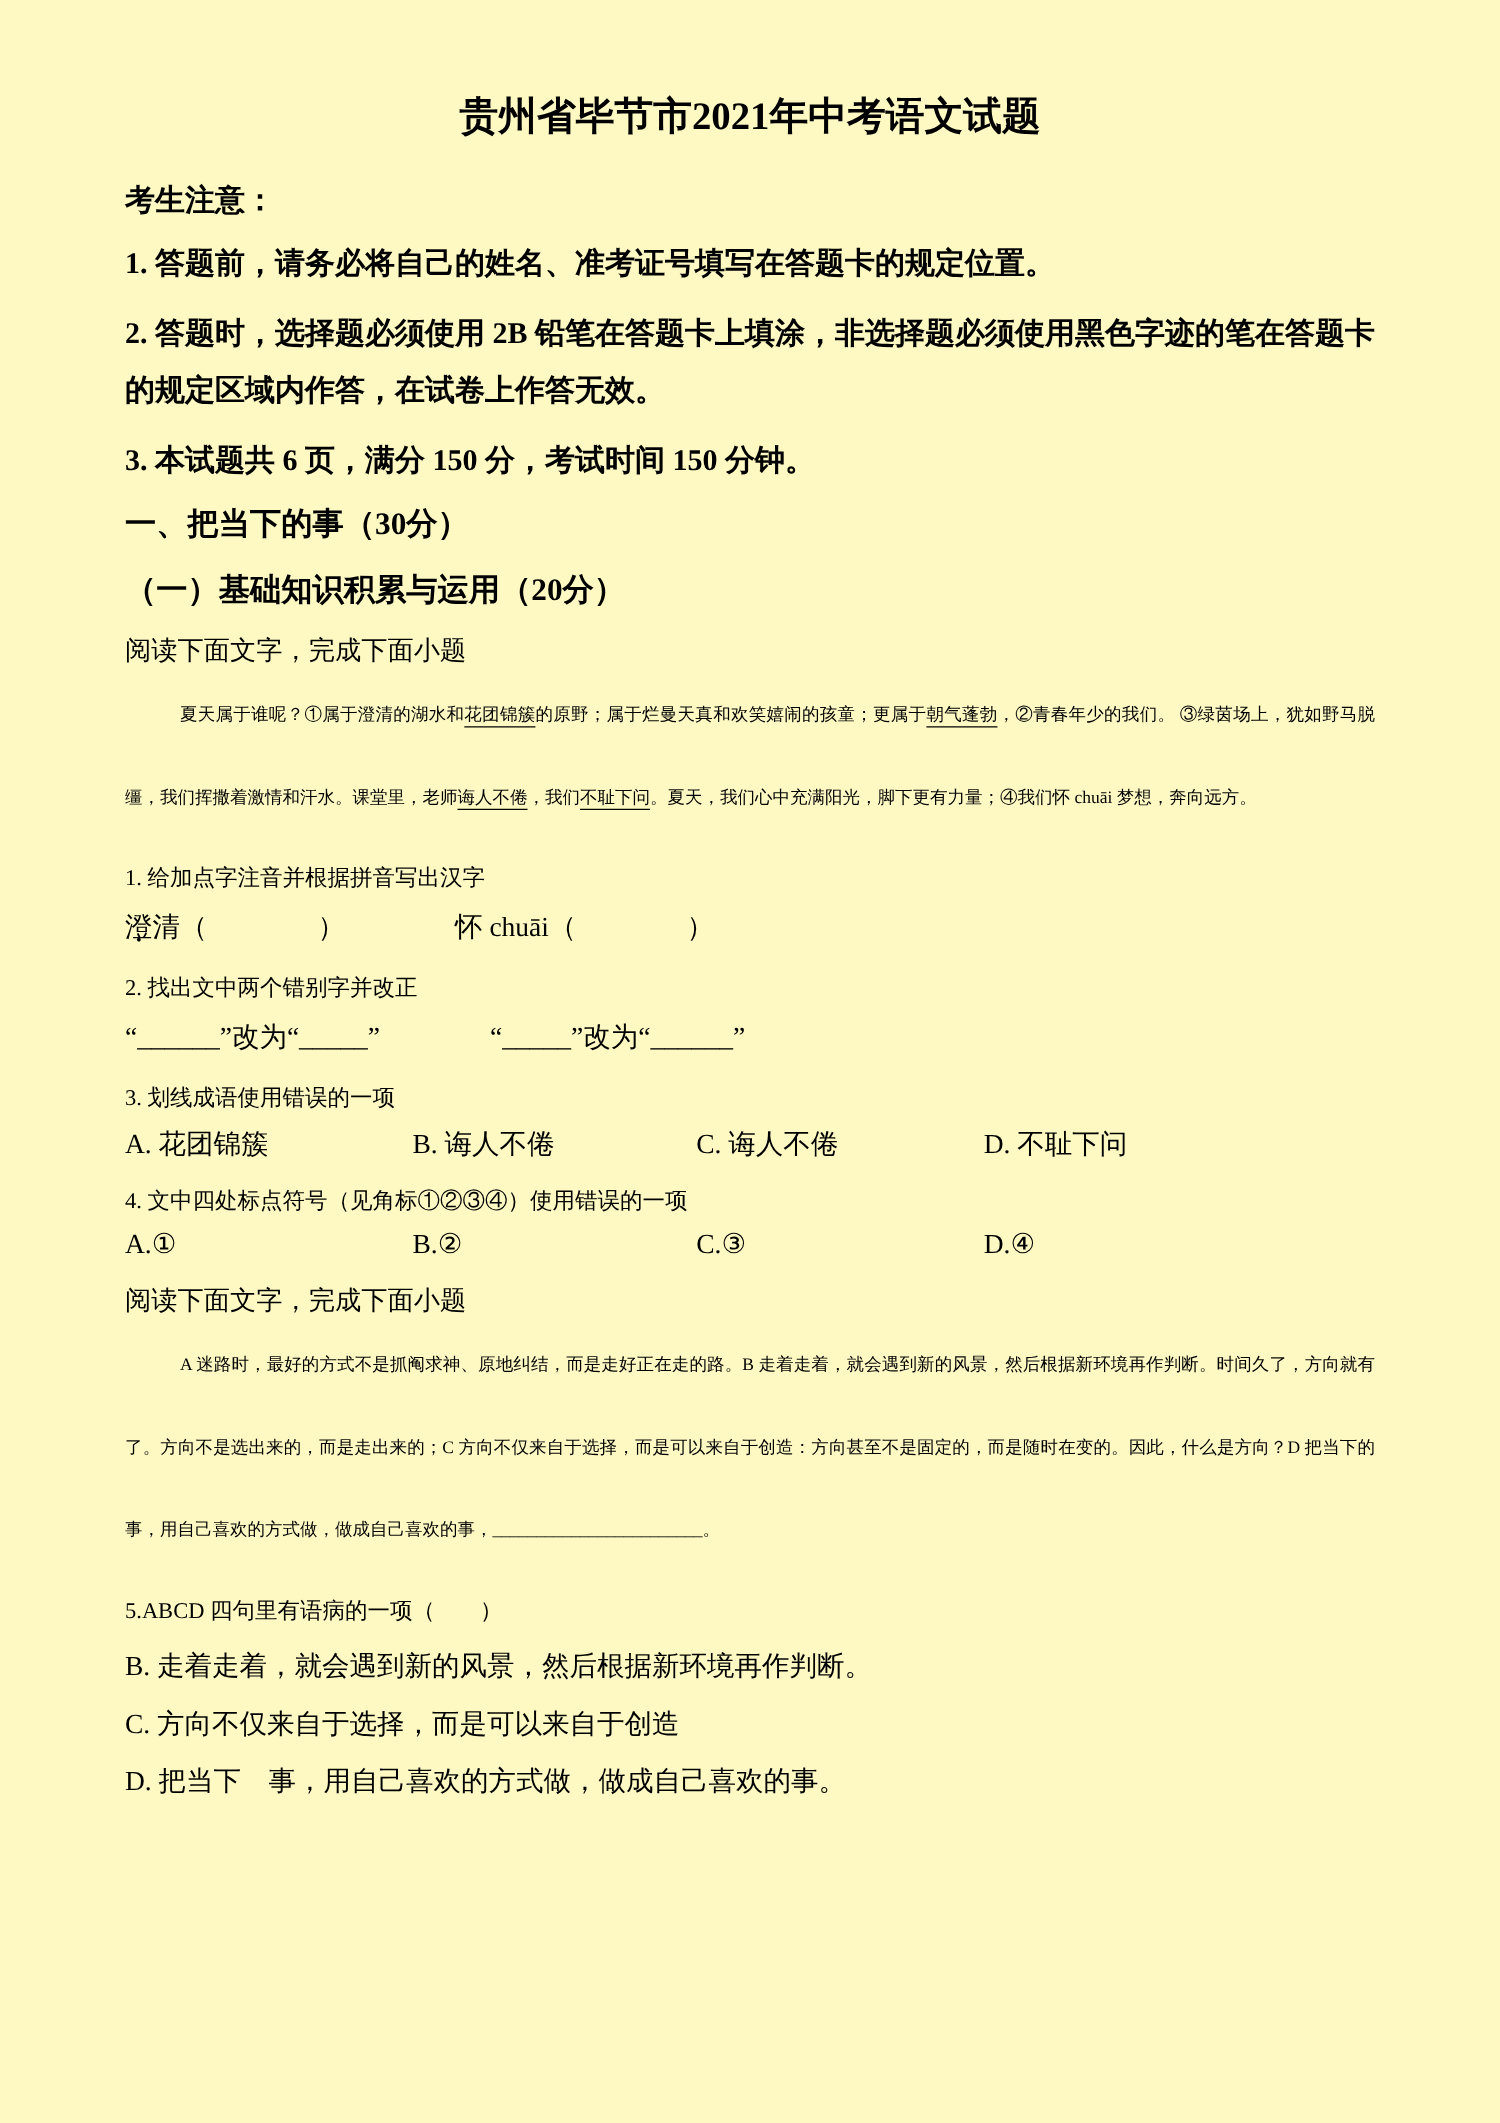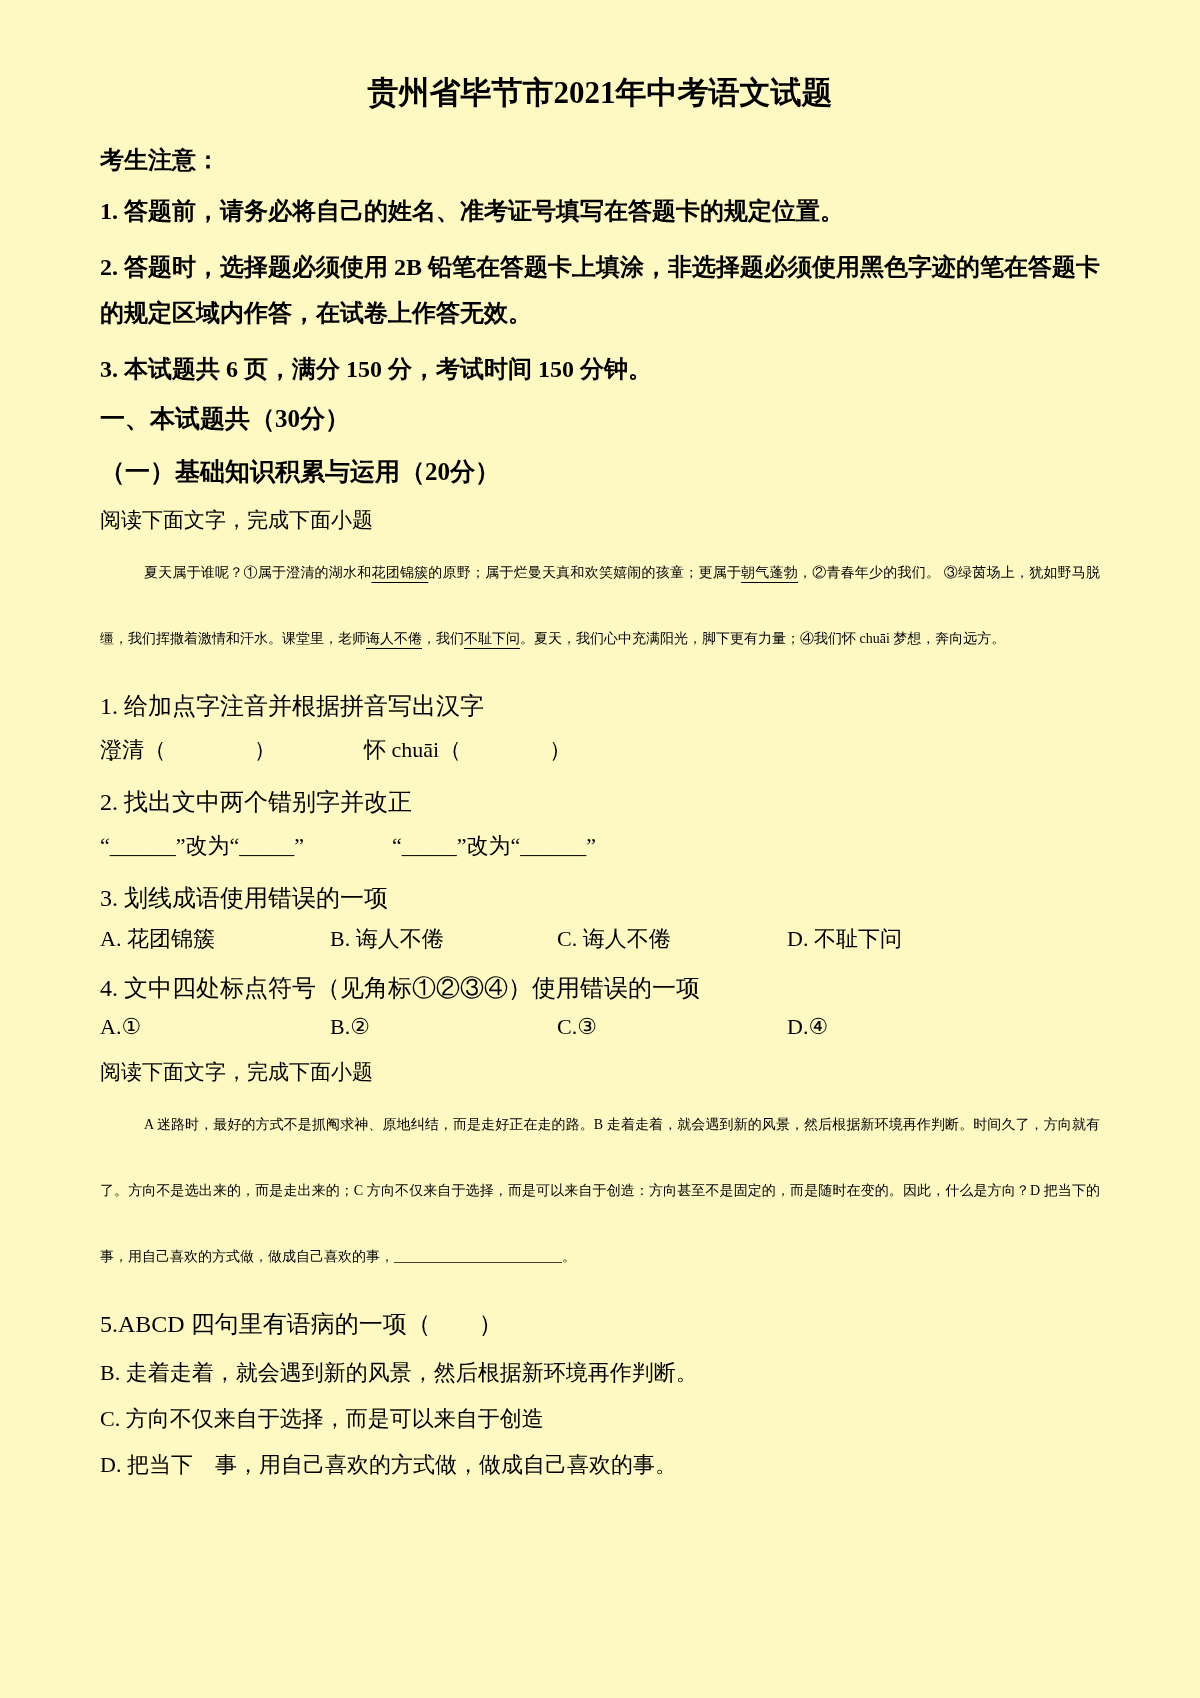--- a/index.html
+++ b/index.html
@@ -10,21 +10,21 @@
     box-sizing:border-box;
   }
   .content { padding:72px 100px 0 100px; }
   .title { font-size:31px; font-weight:700; text-align:center; margin:0 0 30px 0; }
   .notice-head { font-size:24px; font-weight:700; margin:0 0 12px 0; }
   .notice-item { font-size:24px; font-weight:700; line-height:46px; margin:0 0 10px 0; text-align:justify; }
   .sec-head { font-size:25px; font-weight:700; margin:8px 0 20px 0; }
   .sub-head { font-size:25px; font-weight:700; margin:0 0 18px 0; }
   .intro { font-size:21px; margin:10px 0 6px 0; }
   .para { font-size:14px; line-height:66px; text-align:justify; text-indent:44px; margin:6px 0 12px 0; }
-  .stem { font-size:24px; margin:18px 0 10px 0; }
+  .stem { font-size:18px; margin:18px 0 10px 0; }
   .qline { font-size:22px; margin:0 0 18px 0; line-height:36px; }
   .opt-row { display:grid; grid-template-columns:230px 227px 230px auto; font-size:22px; margin:4px 0 18px 0; }
   .opt-line { font-size:22px; line-height:46px; margin:0; }
   .opt-block { margin:4px 0 10px 0; }
   .u { text-decoration:underline; text-underline-offset:5px; }
   .dot { position:relative; display:inline-block; }
   .dot::after { content:"•"; position:absolute; left:50%; transform:translateX(-50%); bottom:-0.8em; font-size:13px; }
 </style>
 </head>
 <body>
@@ -32,21 +32,21 @@
 <div class="page">
   <div class="content">
 
     <h1 class="title">贵州省毕节市2021年中考语文试题</h1>
 
     <p class="notice-head">考生注意：</p>
     <p class="notice-item">1. 答题前，请务必将自己的姓名、准考证号填写在答题卡的规定位置。</p>
     <p class="notice-item">2. 答题时，选择题必须使用 2B 铅笔在答题卡上填涂，非选择题必须使用黑色字迹的笔在答题卡的规定区域内作答，在试卷上作答无效。</p>
     <p class="notice-item">3. 本试题共 6 页，满分 150 分，考试时间 150 分钟。</p>
 
-    <p class="sec-head">一、本试题共（30分）</p>
+    <p class="sec-head">一、把当下的事（30分）</p>
     <p class="sub-head">（一）基础知识积累与运用（20分）</p>
 
     <p class="intro">阅读下面文字，完成下面小题</p>
     <p class="para"><span>夏天属于谁呢？①属于澄清的湖水和</span><span class="u">花团锦簇</span><span>的原野；属于烂曼天真和欢笑嬉闹的孩童；更属于</span><span class="u">朝气蓬勃</span><span>，②青春年少的我们。 ③绿茵场上，犹如野马脱缰，我们挥撒着激情和汗水。课堂里，老师</span><span class="u">诲人不倦</span><span>，我们</span><span class="u">不耻下问</span><span>。夏天，我们心中充满阳光，脚下更有力量；④我们怀 chuāi 梦想，奔向远方。</span></p>
 
     <div class="opt-block">
       <p class="stem">1. 给加点字注音并根据拼音写出汉字</p>
       <p class="qline"><span class="dot">澄</span><span>清（　　　　）　　　　怀 chuāi（　　　　）</span></p>
     </div>
 

